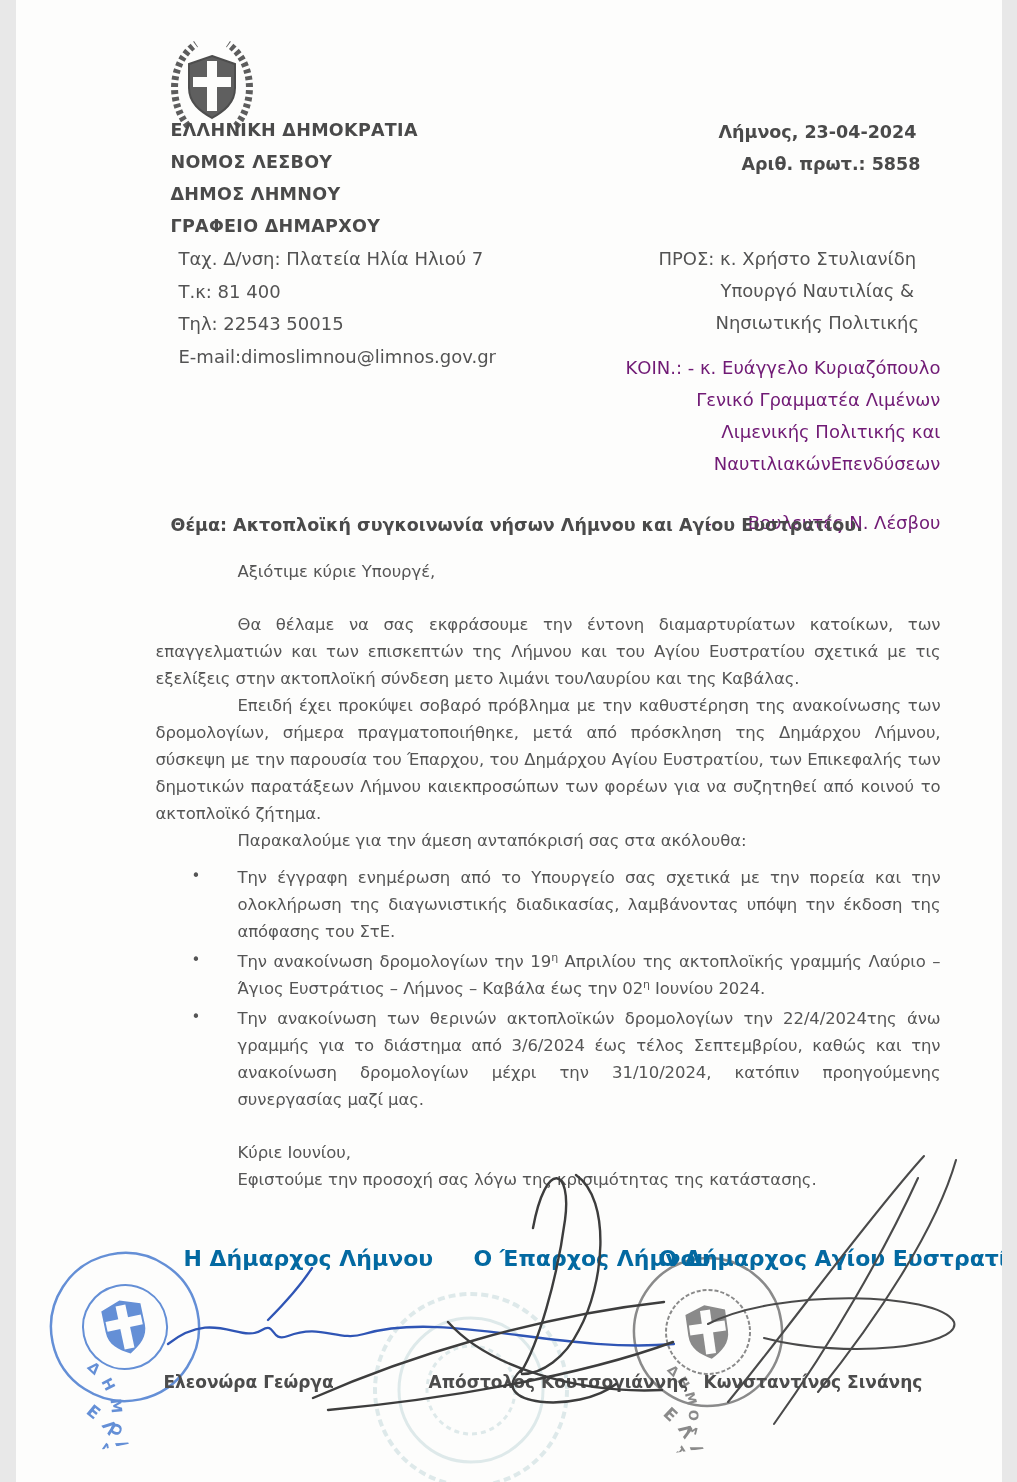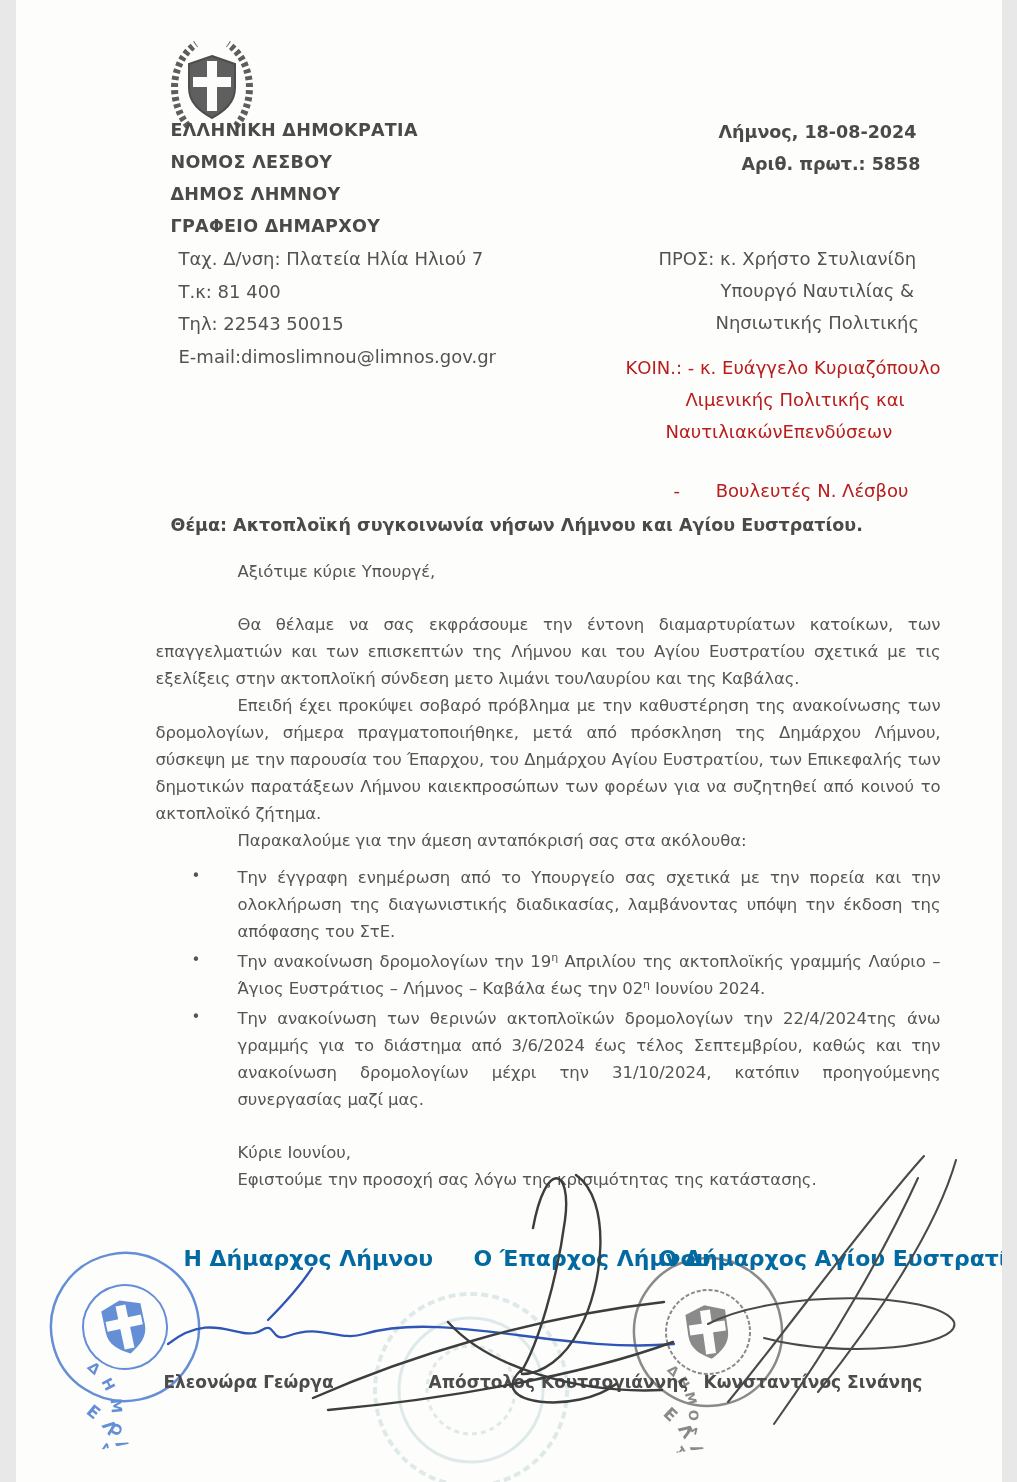--- a/index.html
+++ b/index.html
@@ -9,21 +9,21 @@
     font-family:"DejaVu Sans", sans-serif; color:#525252;
   }
   .abs{position:absolute;}
   
   .sender{left:155px; top:114px; font-size:17.5px; font-weight:bold; line-height:32px; color:#4a4a4a; letter-spacing:.3px;}
   .meta{left:703px; top:116px; font-size:17.5px; font-weight:bold; line-height:32px; color:#4a4a4a;}
   .meta .proto{padding-left:23px;}
   .contact{left:163px; top:243px; font-size:18px; line-height:32.5px; color:#535353;}
   .pros{left:640px; top:243px; font-size:18px; line-height:32px; color:#535353;text-align:center;}
   .pros .ind{padding-left:60px;}
-  .koin{left:610px; top:352px; font-size:18px; line-height:32px; color:#b91c1c;}
+  .koin{left:610px; top:352px; font-size:18px; line-height:32px; color:#701a75;text-align:right;}
   .koin .ind62{padding-left:62px;}
   .koin .ind60{padding-left:60px;}
   .koin .ind40{padding-left:40px;}
   .koin .dashrow{margin-top:27px;}
   .koin .dashrow .dash{padding-left:48px;}
   .koin .dashrow .who{padding-left:30px;}
   .subject{left:155px; top:515px; width:790px; font-size:17.5px; font-weight:bold; color:#4a4a4a;}
   
   .body{left:140px; top:558px; width:785px; font-size:16.5px; line-height:27px; text-align:justify; color:#555; letter-spacing:-0.1px;}
   .salut{margin:0 0 26px 0; text-indent:82px; text-align:left;}
@@ -58,39 +58,40 @@
   </svg>
 
   <div class="abs sender">
     <div>ΕΛΛΗΝΙΚΗ ΔΗΜΟΚΡΑΤΙΑ</div>
     <div>ΝΟΜΟΣ ΛΕΣΒΟΥ</div>
     <div>ΔΗΜΟΣ ΛΗΜΝΟΥ</div>
     <div>ΓΡΑΦΕΙΟ ΔΗΜΑΡΧΟΥ</div>
   </div>
 
   <div class="abs meta">
-    <div>Λήμνος, 18-08-2024</div>
+    <div>Λήμνος, 23-04-2024</div>
     <div class="proto">Αριθ. πρωτ.:  5858</div>
   </div>
 
   <div class="abs contact">
     <div>Ταχ. Δ/νση: Πλατεία Ηλία Ηλιού 7</div>
     <div>Τ.κ: 81 400</div>
     <div>Τηλ: 22543 50015</div>
     <div>E-mail:dimoslimnou@limnos.gov.gr</div>
   </div>
 
   <div class="abs pros">
     <div>ΠΡΟΣ: κ. Χρήστο Στυλιανίδη</div>
     <div class="ind">Υπουργό Ναυτιλίας &amp;</div>
     <div class="ind">Νησιωτικής Πολιτικής</div>
   </div>
 
   <div class="abs koin">
     <div>ΚΟΙΝ.: - κ. Ευάγγελο Κυριαζόπουλο</div>
+    <div class="ind62">Γενικό Γραμματέα Λιμένων</div>
     <div class="ind60">Λιμενικής Πολιτικής και</div>
     <div class="ind40">ΝαυτιλιακώνΕπενδύσεων</div>
     <div class="dashrow">
       <span class="dash">-</span>
       <span class="who">Βουλευτές Ν. Λέσβου</span>
     </div>
   </div>
 
   <div class="abs subject">Θέμα: Ακτοπλοϊκή συγκοινωνία νήσων Λήμνου και Αγίου Ευστρατίου.</div>
 

